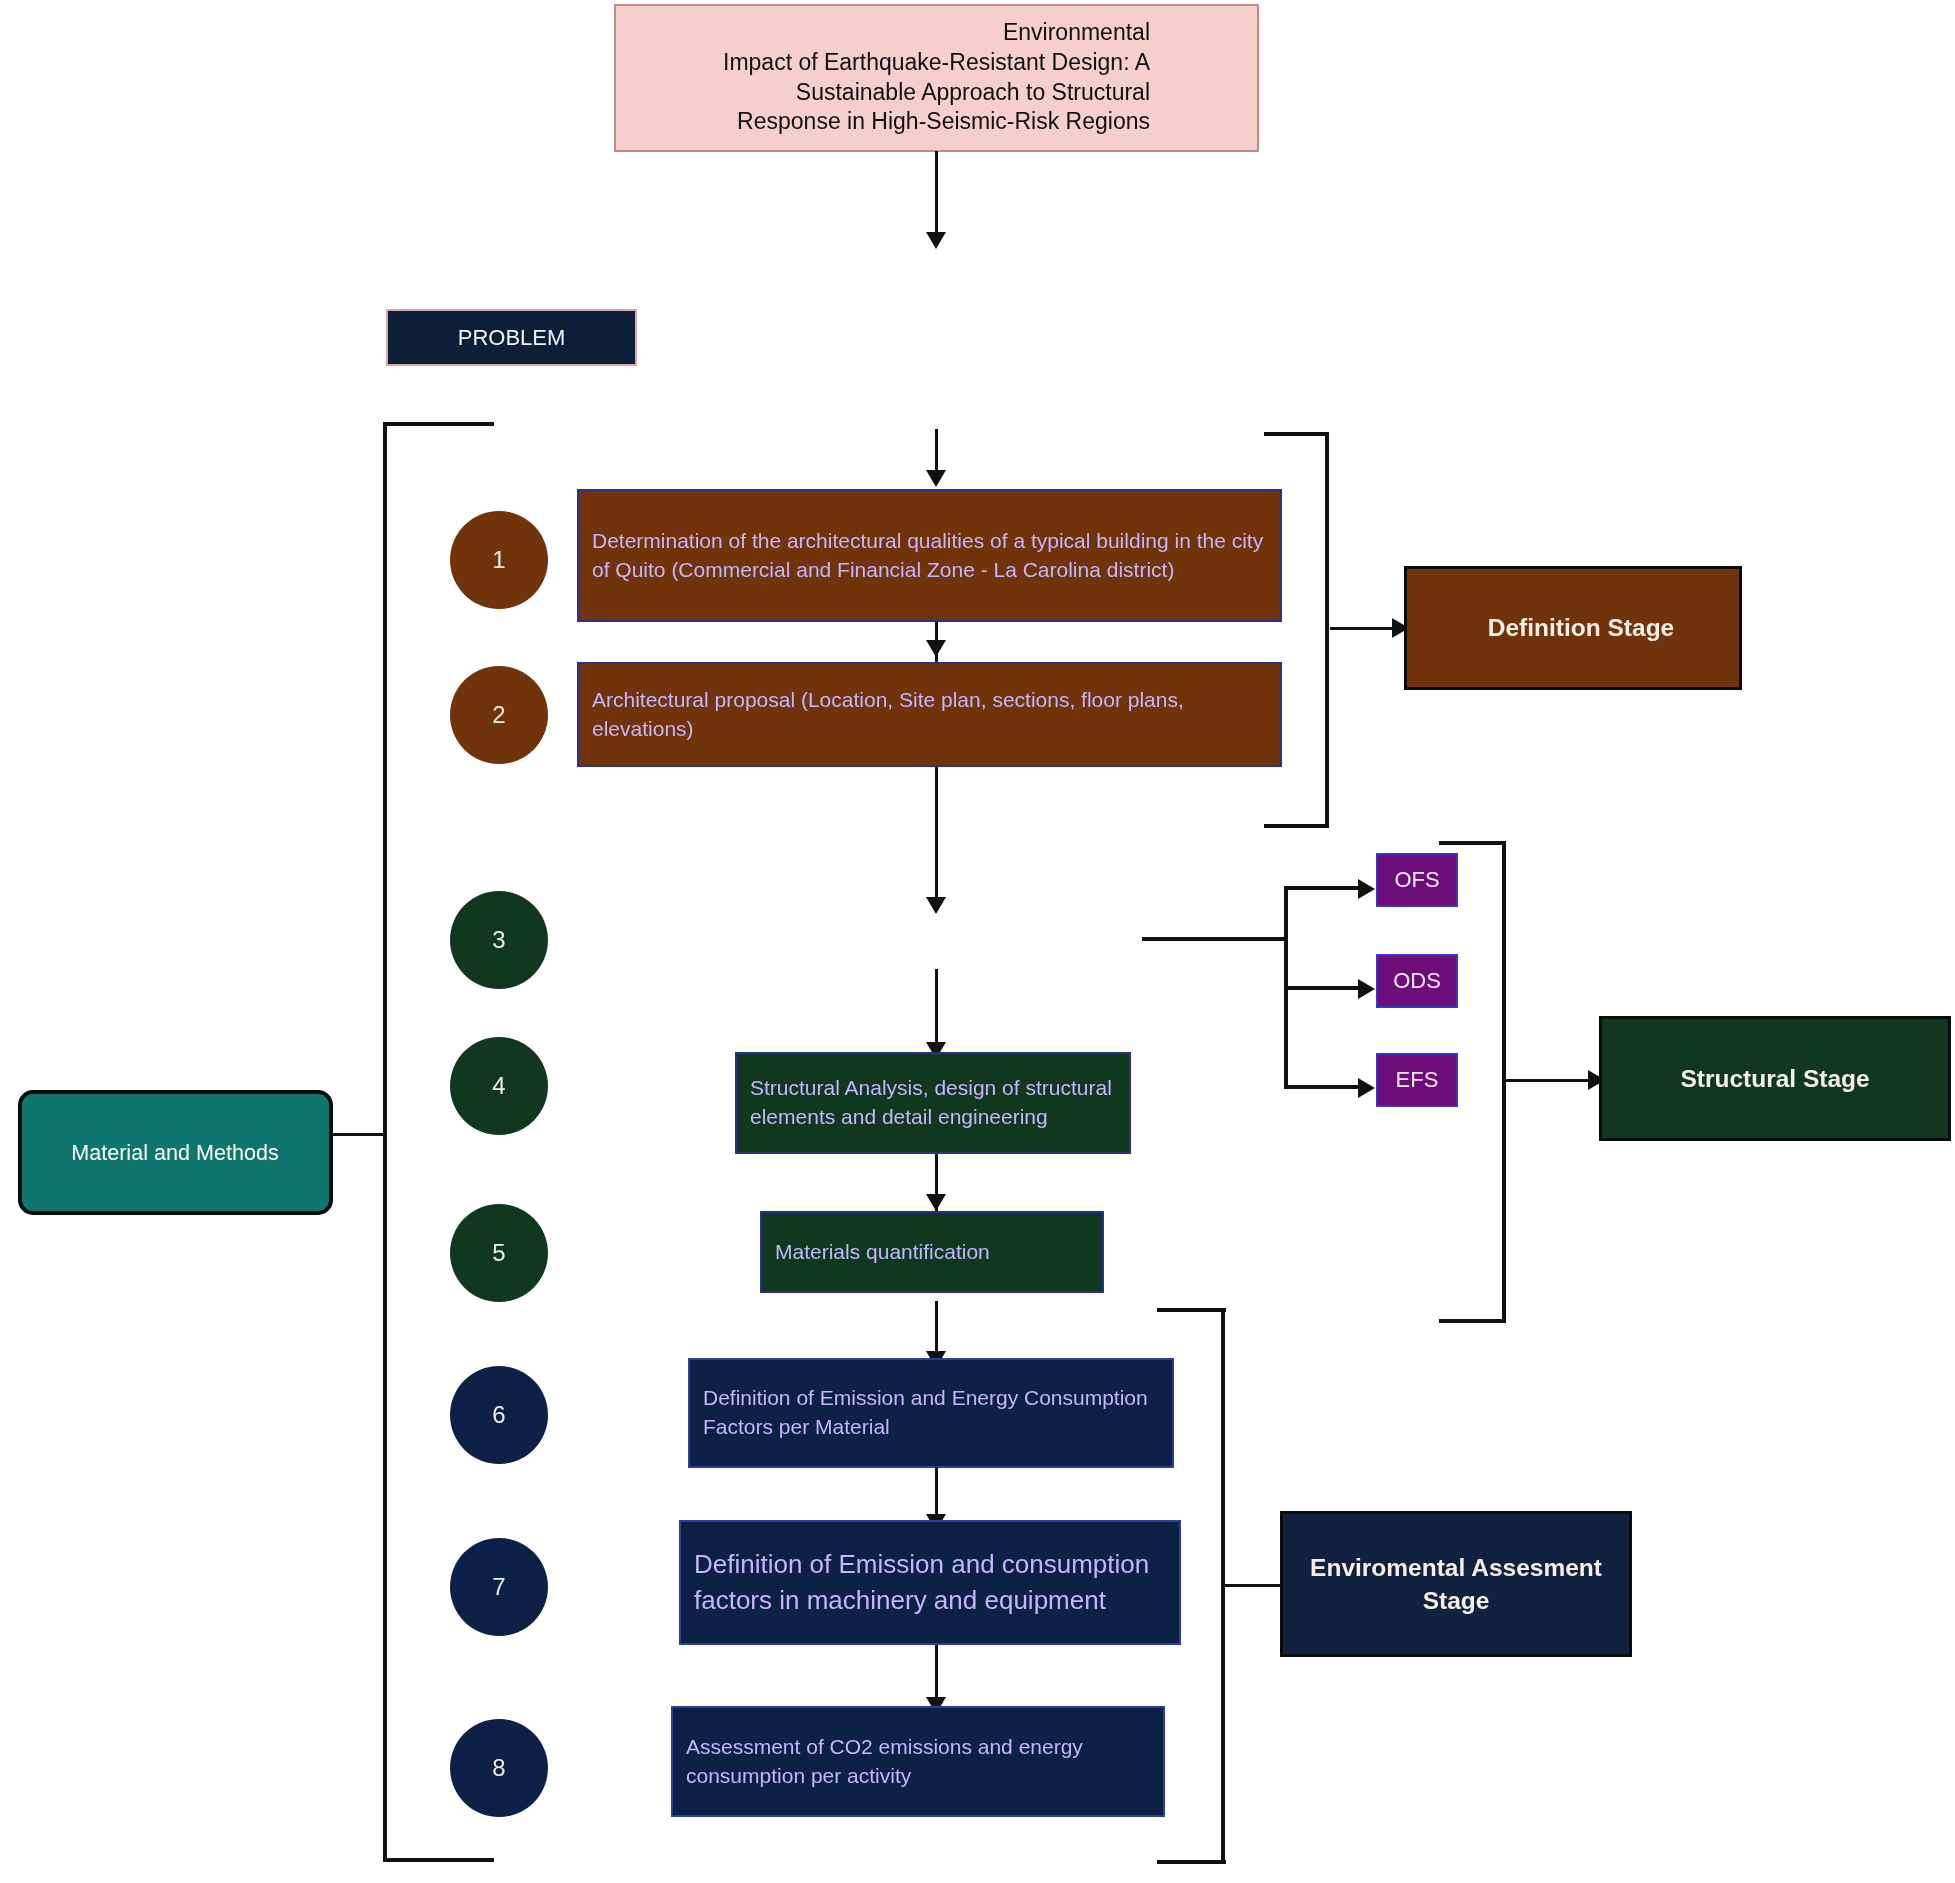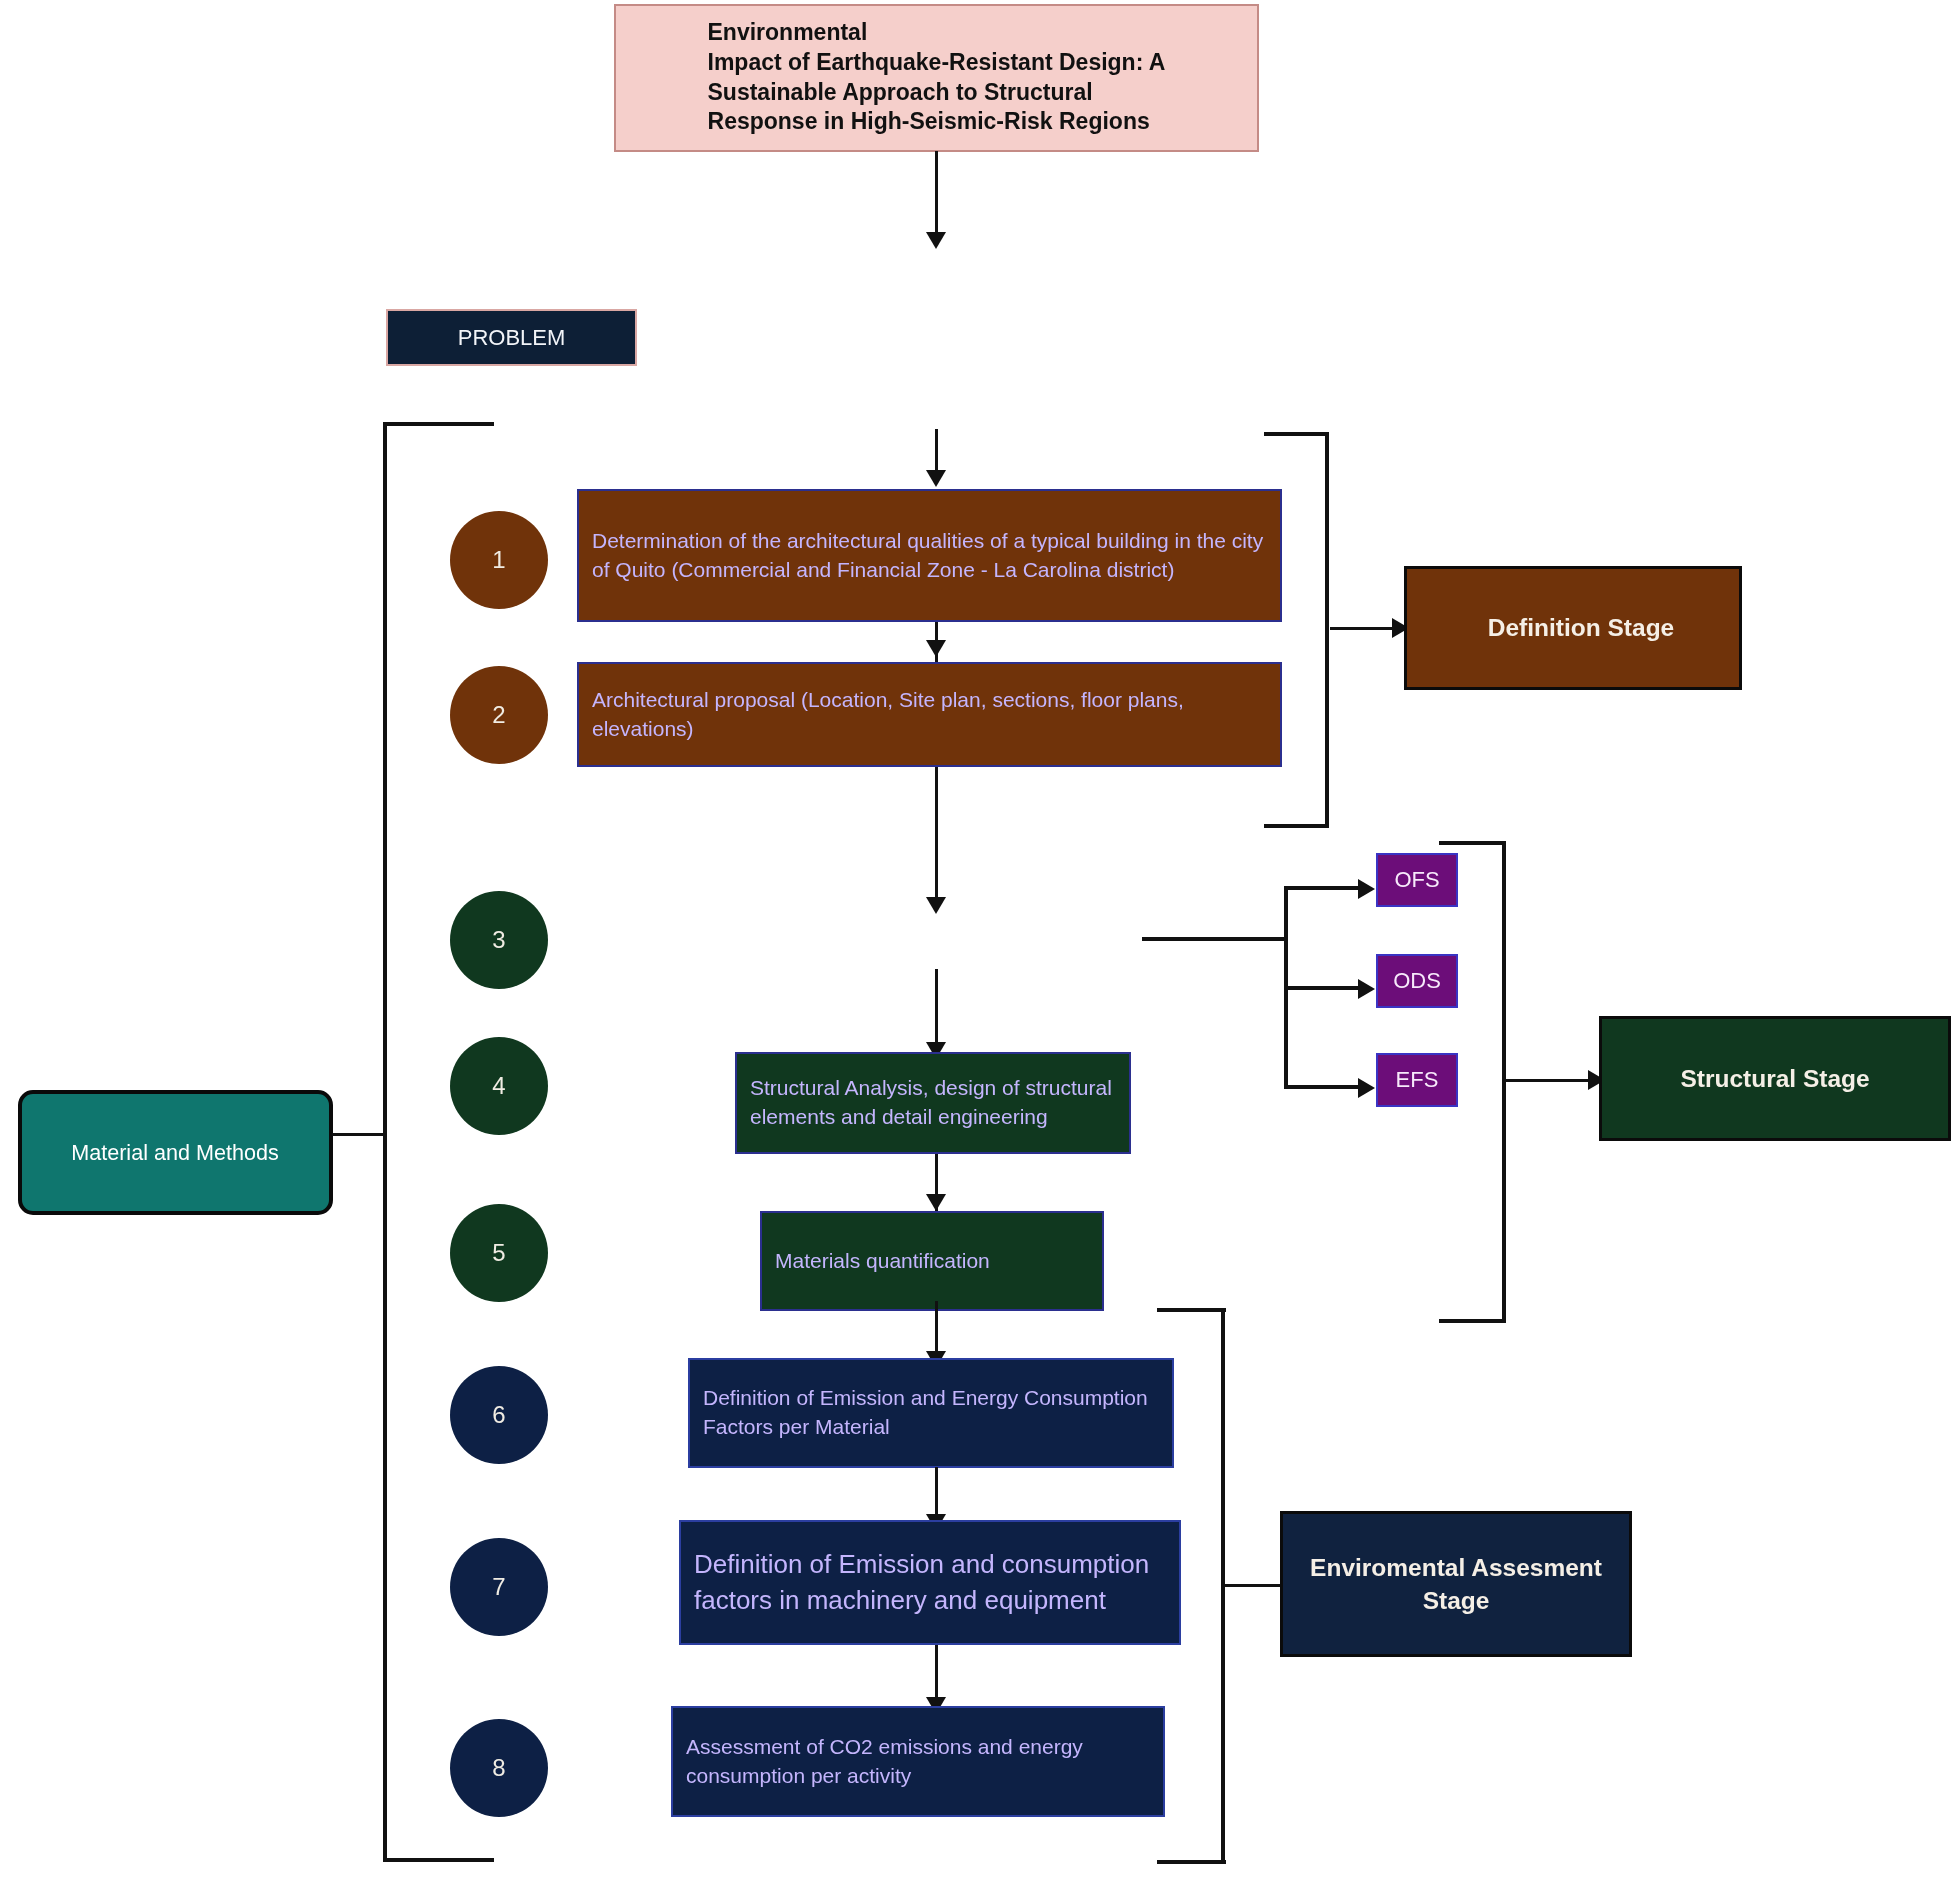--- a/index.html
+++ b/index.html
@@ -5,22 +5,22 @@
   html,body{margin:0;padding:0;background:#ffffff;}
   body{font-family:"Liberation Sans", sans-serif;}
   #stage{position:relative;width:1955px;height:1883px;background:#ffffff;overflow:hidden;}
 
   .node{position:absolute;box-sizing:border-box;display:flex;}
   .node span{display:block;}
 
   
   .title-box{
     background:#f5cfcb;border:2.3px solid #c48b86;
-    align-items:center;justify-content:center;text-align:left;
-    color:#111111;font-weight:bold;line-height:1.30;
+    align-items:center;justify-content:center;text-align:right;
+    color:#111111;font-weight:normal;line-height:1.30;
   }
 
   
   .problem-tag{
     background:#0d1f36;border:2.9px solid #d9a7a3;
     align-items:center;justify-content:center;text-align:center;
     color:#f2f4f8;
   }
 
   
@@ -197,21 +197,21 @@
   <div class="node step-box green" style="left:735px;top:1052px;width:396px;height:102px;font-size:21px;">
     <span>Structural Analysis, design of structural elements and detail engineering</span>
   </div>
 
   <div class="node stage-box stage-green" style="left:1599px;top:1016px;width:352px;height:125px;font-size:24.5px;">
     <span style="white-space:pre-line;">Structural Stage</span>
   </div>
   <div class="ln" style="left:935px;top:1154px;width:2.9px;height:58px;"></div>
   <div class="arrow-d" style="left:926px;top:1194px;"></div>
 
-  <div class="node step-box green" style="left:760px;top:1211px;width:344px;height:100px;font-size:21px;">
+  <div class="node step-box green" style="left:760px;top:1211px;width:344px;height:82px;font-size:21px;">
     <span>Materials quantification</span>
   </div>
   <div class="ln" style="left:935px;top:1301px;width:2.9px;height:69px;"></div>
   <div class="arrow-d" style="left:926px;top:1351px;"></div>
 
   <div class="ln" style="left:1157px;top:1308px;width:69px;height:4.1px;"></div>
   <div class="ln" style="left:1221px;top:1308px;width:4.1px;height:556px;"></div>
   <div class="ln" style="left:1157px;top:1860px;width:69px;height:4.1px;"></div>
   <div class="ln" style="left:1225px;top:1584px;width:105px;height:2.9px;"></div>
   <div class="arrow-r" style="left:1321px;top:1575px;"></div>

